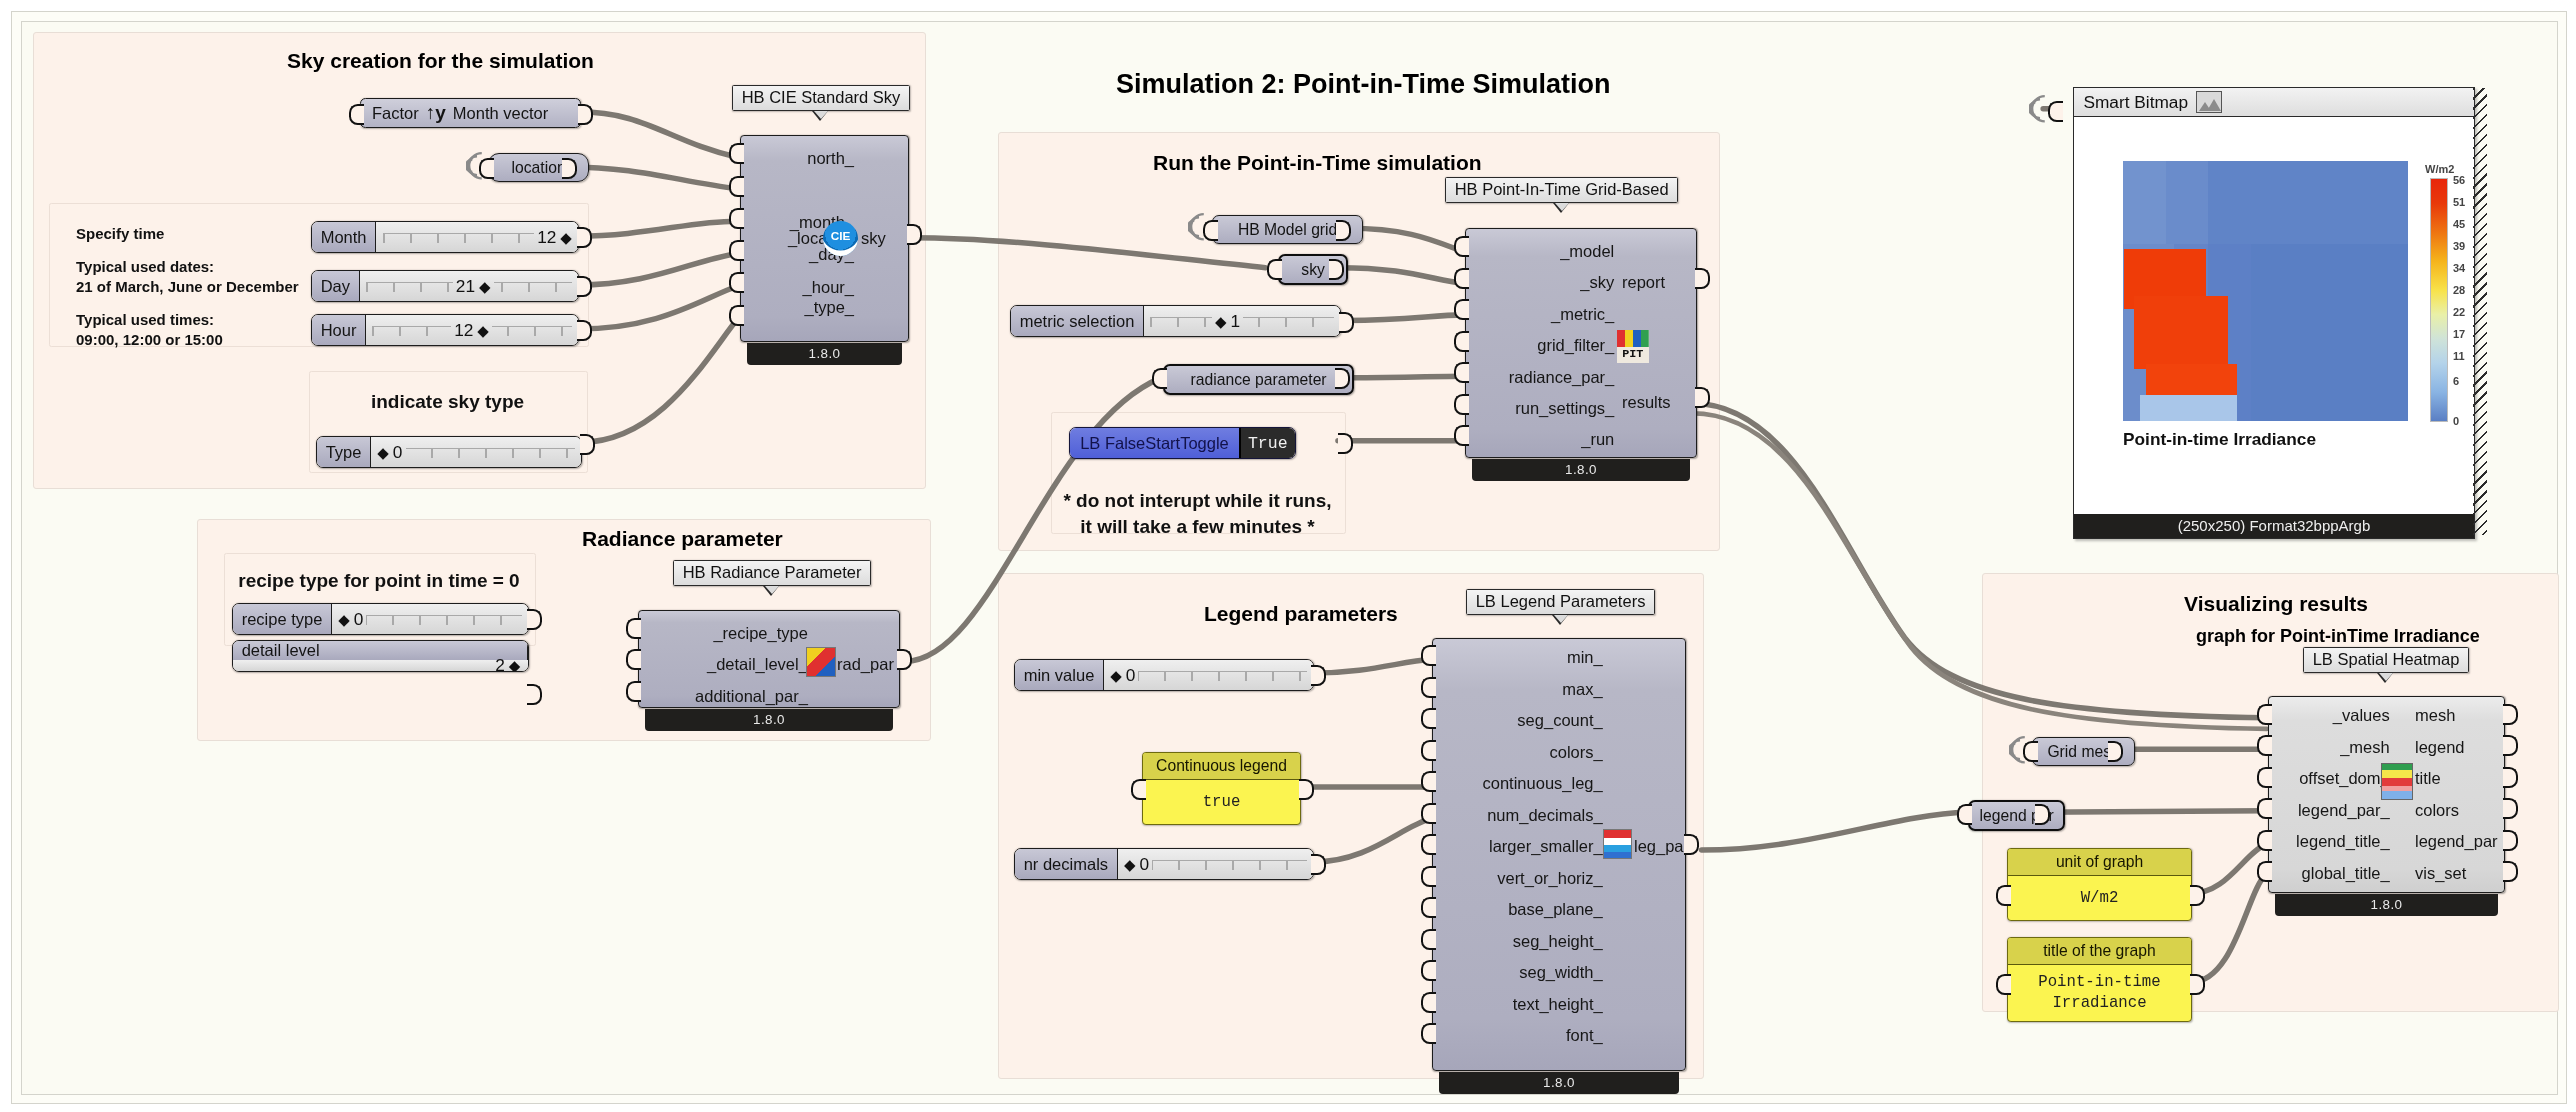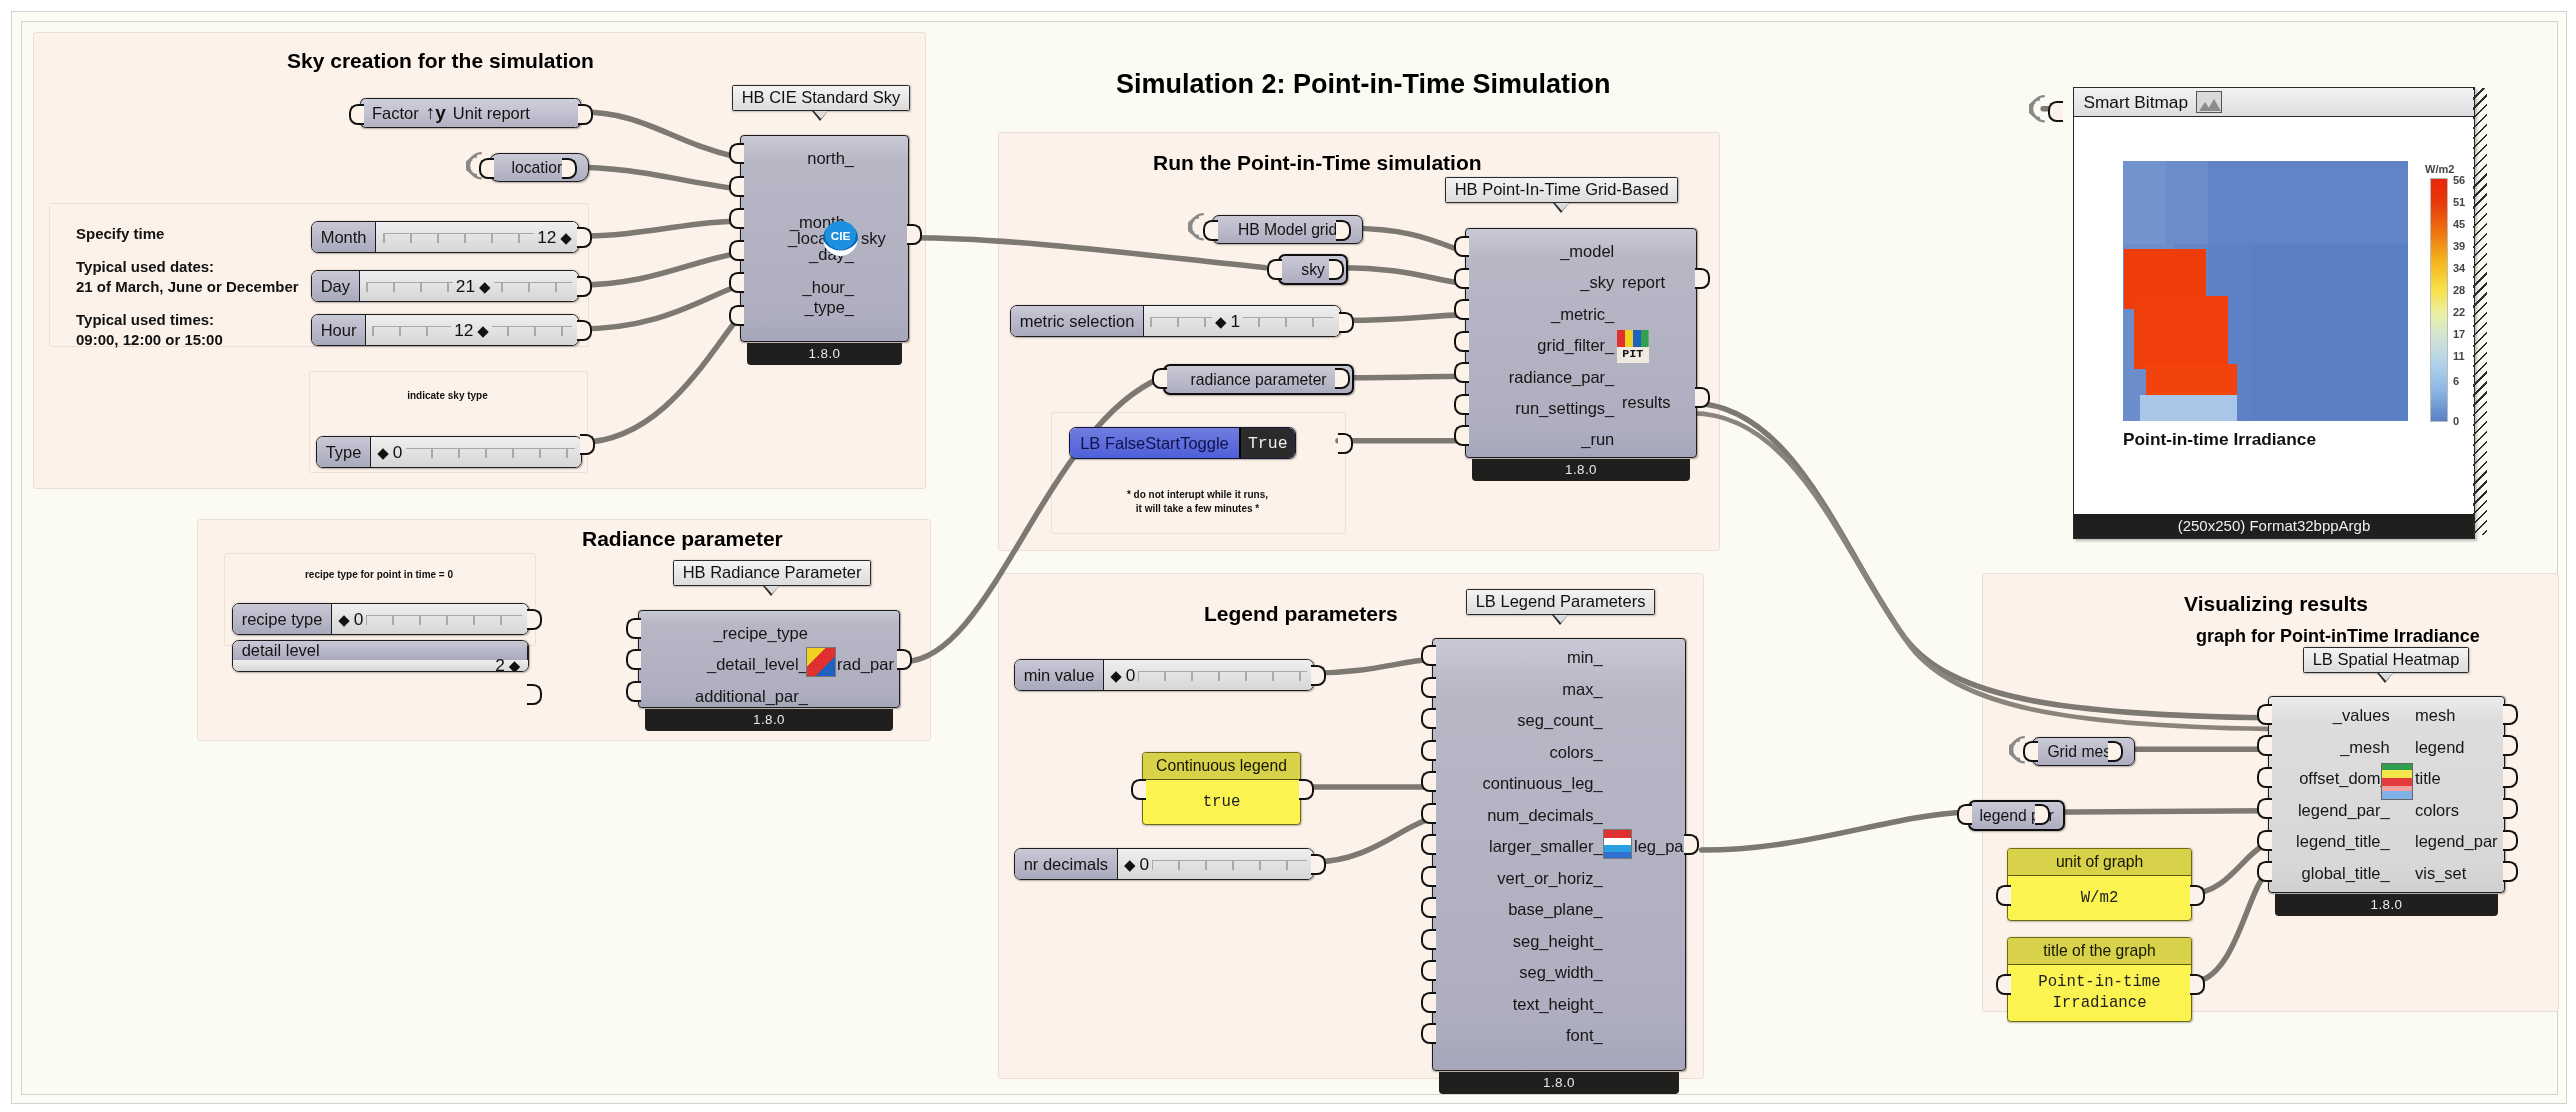--- a/index.html
+++ b/index.html
@@ -11,21 +11,21 @@
   .frame-outer{position:absolute;border:1.6px solid #d4d4cc;background:#fdfdf7;}
   .group{position:absolute;border:1.6px solid #e8ded6;background:#fdf2ea;border-radius:3.1px;}
   .subgroup{position:absolute;border:1.2px solid #ecdfd6;background:#fdf2ea;border-radius:2.4px;}
 
   
   .ttl{position:absolute;font-weight:bold;color:#000;white-space:nowrap;}
   .title-xl{font-size:27px;}
   .title-lg{font-size:21px;}
   .title-md{font-size:18px;}
   .note{position:absolute;font-size:15px;color:#111;line-height:1.35;white-space:pre;}
-  .note-c{position:absolute;font-size:10px;color:#111;line-height:1.35;white-space:pre;text-align:center;}
+  .note-c{position:absolute;font-size:19px;color:#111;line-height:1.35;white-space:pre;text-align:center;}
 
   
   svg.wires{position:absolute;left:0;top:0;width:2576px;height:1113px;pointer-events:none;}
   .wire{fill:none;stroke:#7d7871;stroke-width:7;stroke-linecap:round;}
   .wire2{fill:none;stroke:#8a847c;stroke-width:6;stroke-linecap:round;}
 
   
   .comp{position:absolute;border:1.6px solid #1c1c1c;border-radius:3.9px;
         background:linear-gradient(180deg,#c9c9d6 0%,#b7b7c6 12%,#aeaec0 88%,#a6a6ba 100%);
         box-shadow:0.8px 0.8px 1.6px rgba(0,0,0,.35);}
@@ -184,21 +184,21 @@
   <div class="ttl title-lg" style="left:287px;top:49px;">Sky creation for the simulation</div>
   <div class="ttl title-lg" style="left:582px;top:527px;">Radiance parameter</div>
   <div class="ttl title-lg" style="left:1153px;top:151px;">Run the Point-in-Time simulation</div>
   <div class="ttl title-lg" style="left:1204px;top:602px;">Legend parameters</div>
   <div class="ttl title-lg" style="left:2184px;top:592px;">Visualizing results</div>
   <div class="ttl title-md" style="left:2196px;top:626px;font-weight:bold;">graph for Point-inTime Irradiance</div>
 
   <div class="capwide" style="left:360px;top:98px;width:219px;border-radius:5.5px;">
     <span style="padding-left:11px;">Factor</span>
     <span style="font-weight:bold;font-size:19px;padding:0 7px;">↑y</span>
-    <span>Unit report</span>
+    <span>Month vector</span>
   </div>
   <div class="nub l" style="left:349px;top:104px;"></div>
   <div class="nub r" style="left:578px;top:104px;"></div>
 
   <svg class="arcs" style="left:466px;top:150px;" viewBox="0 0 26 40" width="20.5" height="31.5">
     <path d="M20,4 A16,16 0 0 0 20,36" stroke="#8a8a8a" stroke-width="3" fill="none"></path>
     <path d="M14,8 A11,11 0 0 0 14,32" stroke="#8a8a8a" stroke-width="3" fill="none"></path>
     <path d="M8,12 A7,7 0 0 0 8,28" stroke="#8a8a8a" stroke-width="3" fill="none"></path>
   </svg>
   <div class="cap" style="left:488px;top:153px;width:74px;">location</div>

